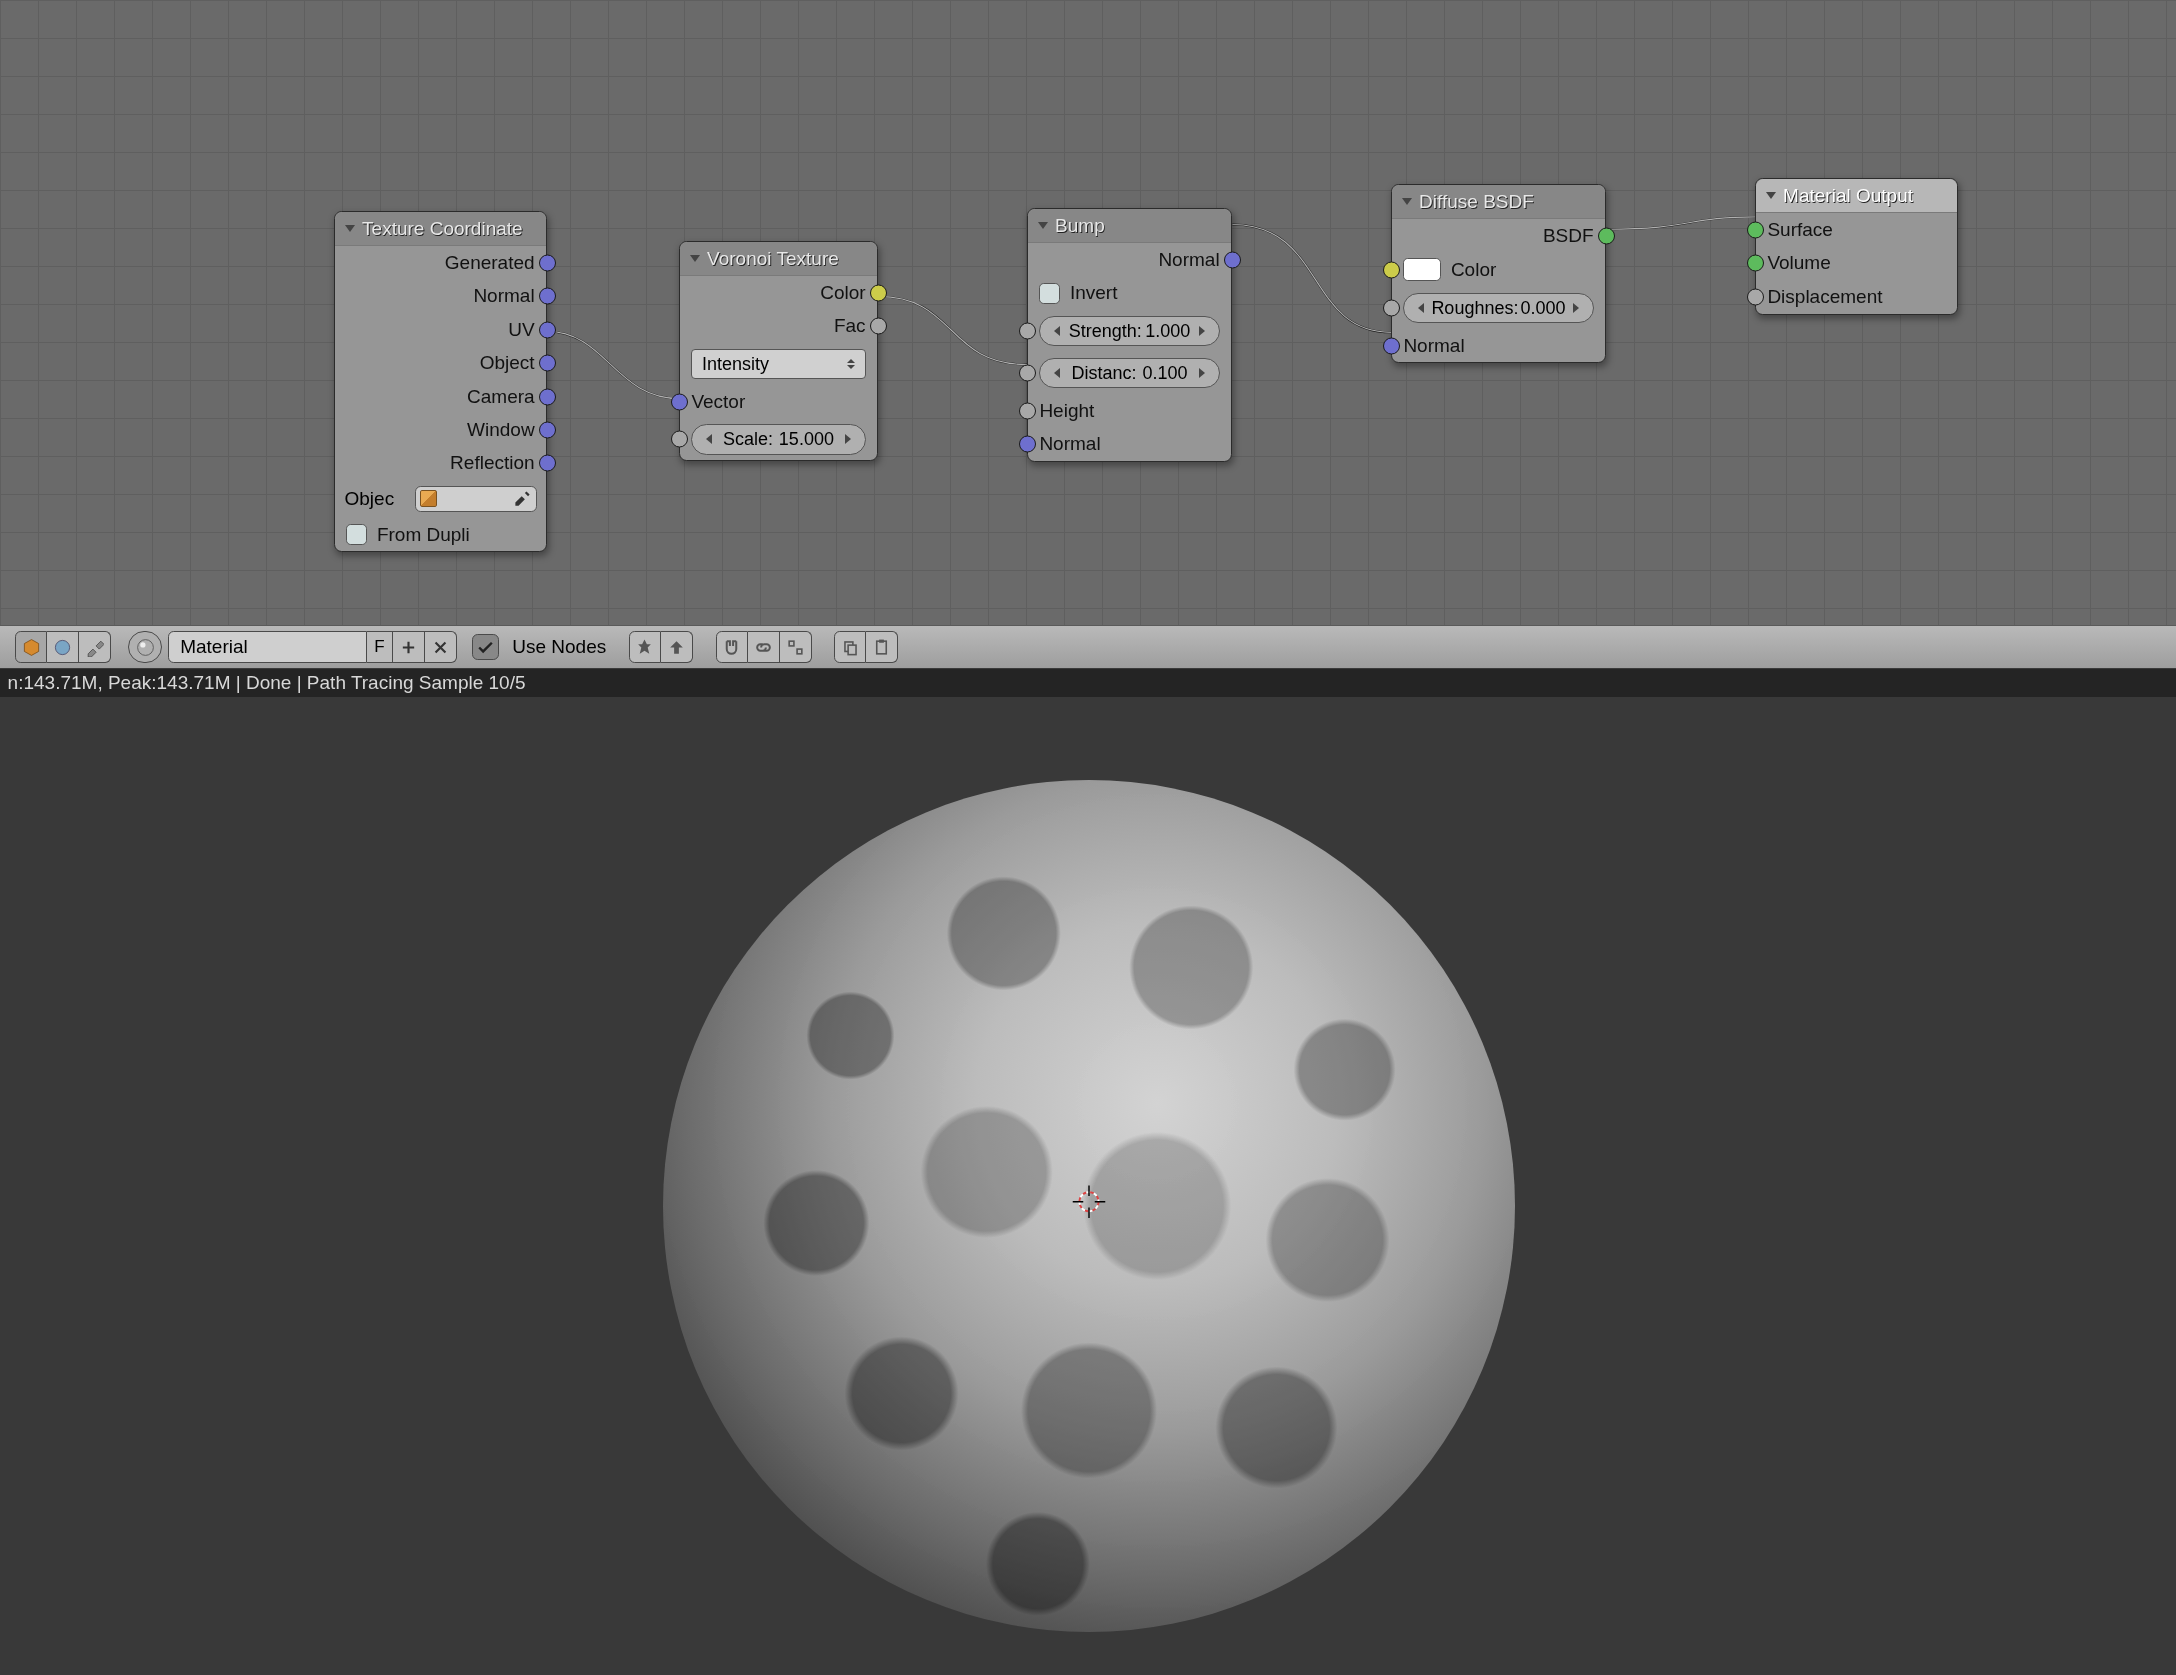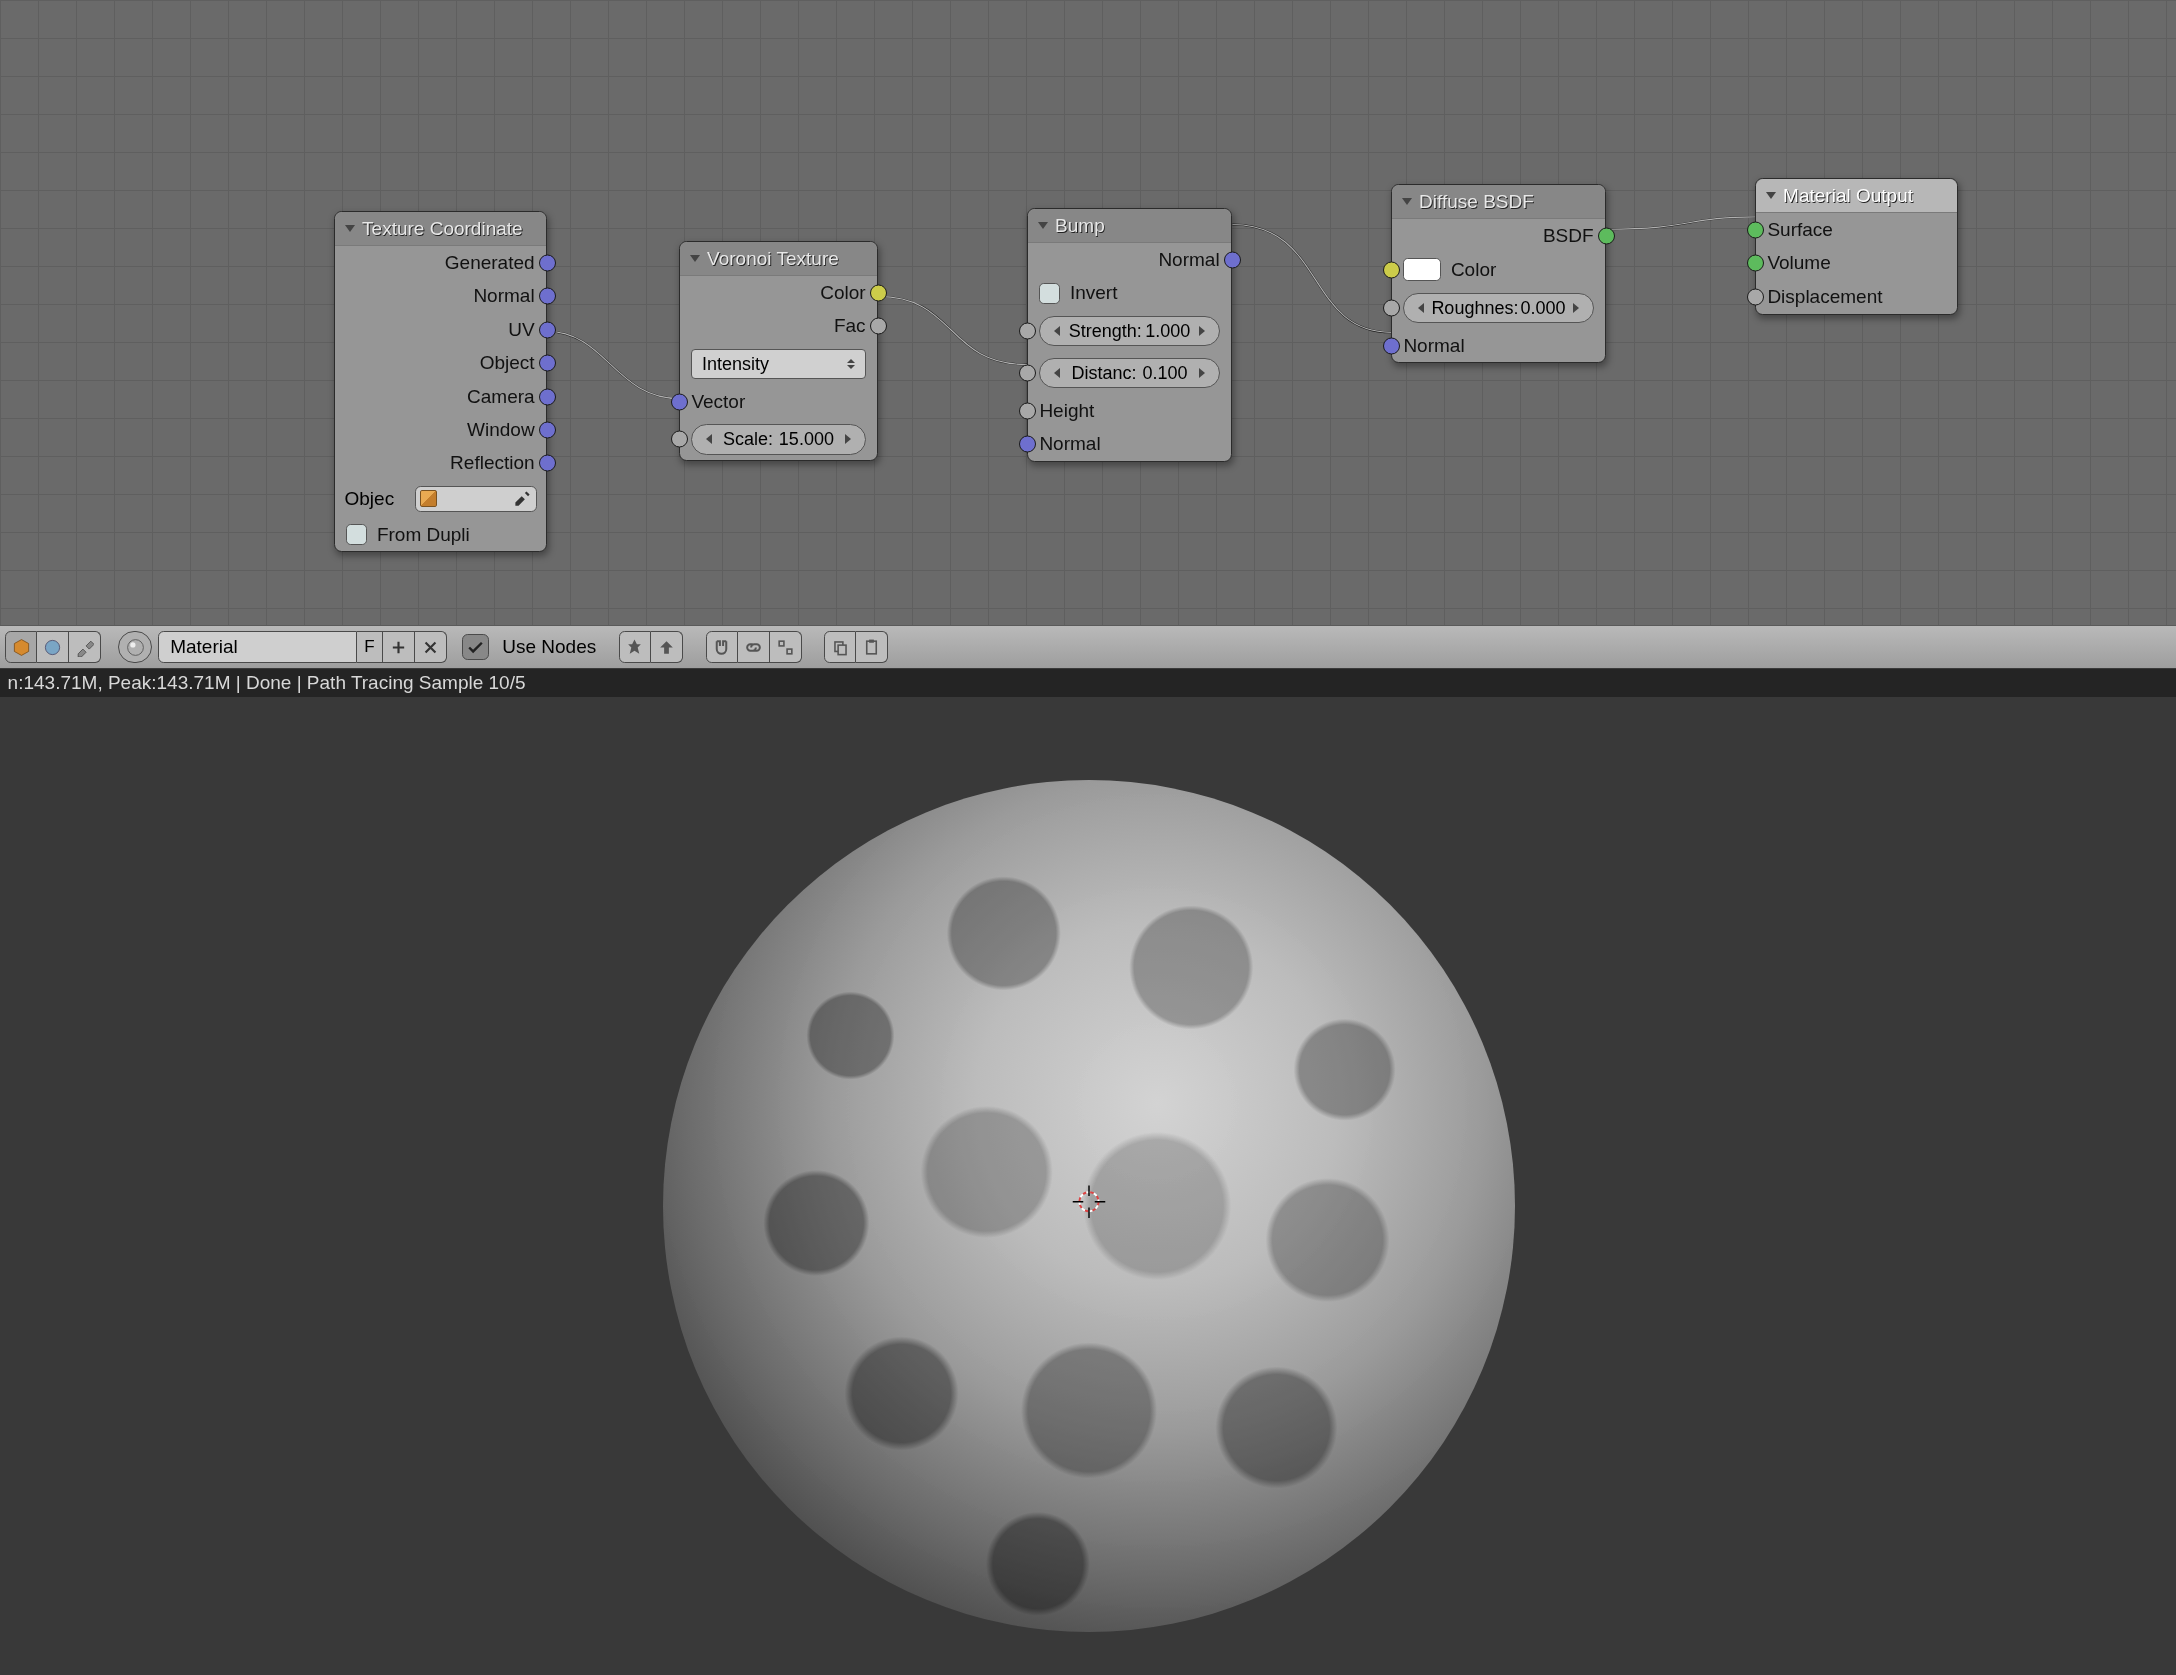--- a/index.html
+++ b/index.html
@@ -122,21 +122,21 @@
 .cube-ico{width:17px;height:17px;background:linear-gradient(135deg,#e9aa52 50%,#c47e2c 50%);border:0.9px solid #7a5220;border-radius:1.9px;}
 .eyedrop{width:19px;height:19px;}
 
 
 .header-bar {
   width: 100%; height: 44px;
   background: linear-gradient(#b9b9b9, #9e9e9e);
   border-top: 0.9px solid #5a5a5a;
   border-bottom: 0.9px solid #3a3a3a;
   display: flex; align-items: center; gap: 5.7px;
-  padding: 0 5px;
+  padding: 0 15px;
 }
 .hbtn {
   height: 32px; border:0.9px solid #4a4a4a; background:#b0b0b0; border-radius:4.7px;
   display:flex;align-items:center;justify-content:center;padding:0 5.7px;
 }
 .hbtn.round { border-radius: 16px; width:34px; padding:0;}
 .material-name {
   height:32px;border:0.9px solid #4a4a4a;background:#cfcfcf;border-radius:5.7px 0 0 5.7px;
   padding:0 11.4px; display:flex;align-items:center;min-width:199px;font-size:19px;
 }

